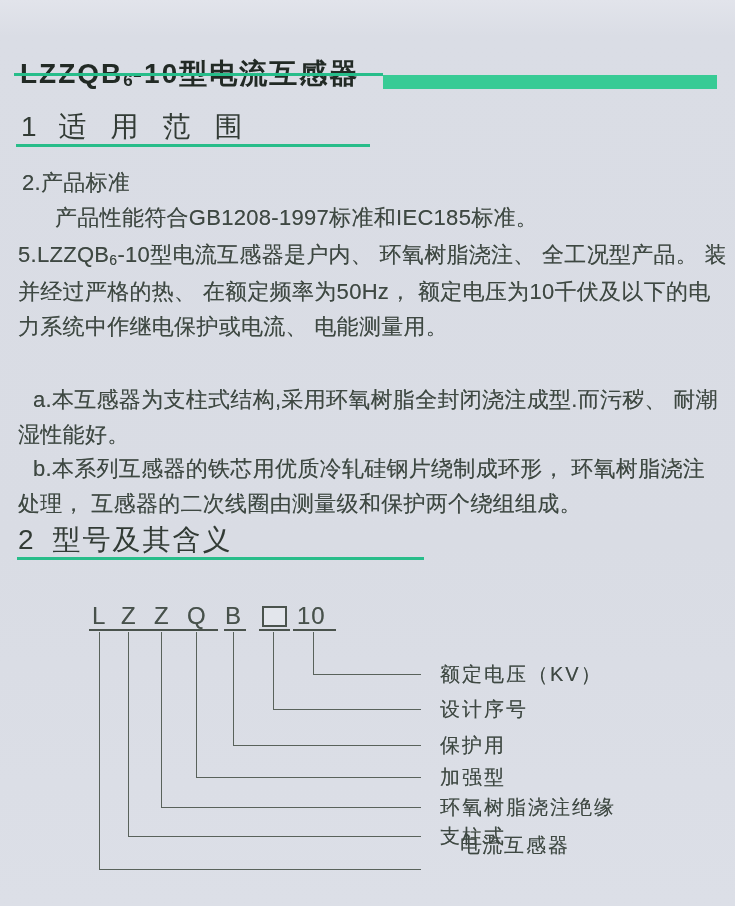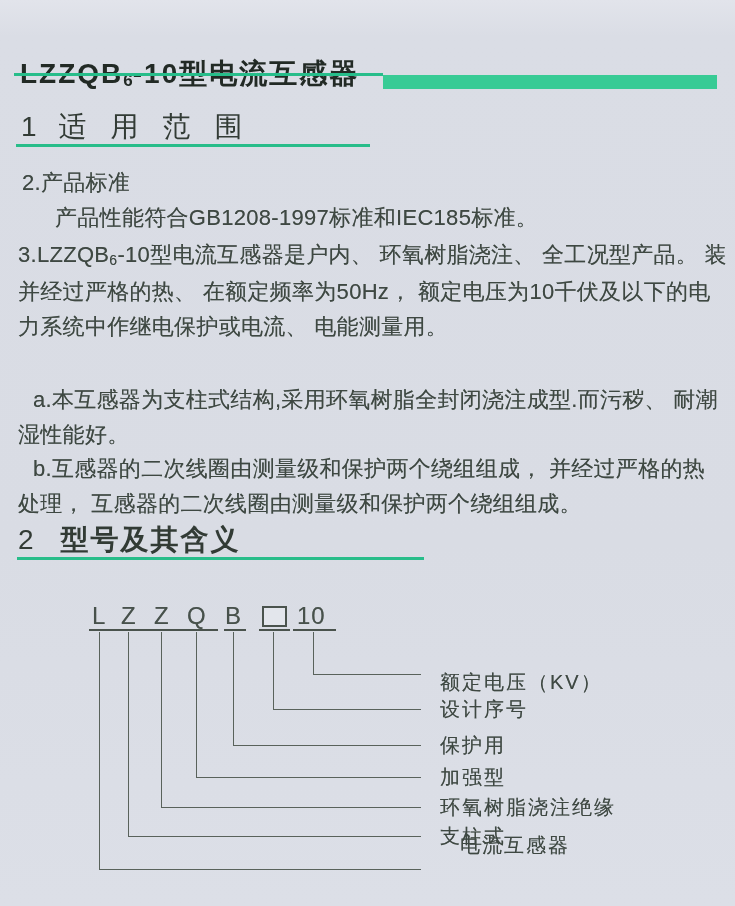--- a/index.html
+++ b/index.html
@@ -55,21 +55,21 @@
   .sec-heading {
     position: absolute;
     font-size: 28px;
     font-weight: 500;
     color: #323b35;
     white-space: nowrap;
   }
   .sec1-heading { left: 21px; top: 108px; }
   .sec2-heading { left: 18px; top: 521px; }
   .sec1-heading .sec-text { margin-left: 22px; letter-spacing: 24px; margin-top: 27px; }
-  .sec2-heading .sec-text { margin-left: 27px; letter-spacing: 2px; font-weight: bold; }
+  .sec2-heading .sec-text { margin-left: 19px; letter-spacing: 2px; }
   .sec-underline {
     position: absolute;
     height: 2.5px;
     background: #28bd8a;
   }
   .sec1-underline { left: 16px; top: 144px; width: 354px; }
   .sec2-underline { left: 17px; top: 557px; width: 407px; }
   
   .bline {
     position: absolute;
@@ -142,21 +142,21 @@
   .c7 { left: 99px;  width: 321px; height: 237px; }
   .lbl {
     position: absolute;
     left: 440px;
     font-size: 20px;
     letter-spacing: 2px;
     color: #3e4842;
     white-space: nowrap;
     text-shadow: 0 0 0.5px rgba(62,72,66,0.5);
   }
-  .lbl1 { top: 661px; margin-top: 8px; }
+  .lbl1 { top: 661px; }
   .lbl2 { top: 696px; font-family: Liberation Serif, serif; }
   .lbl3 { top: 732px; }
   .lbl4 { top: 764px; }
   .lbl5 { top: 794px; }
   .lbl6 { top: 823px; }
   .lbl7 { top: 832px; margin-left: 20px; }
 </style>
 </head>
 <body>
 
@@ -164,26 +164,26 @@
 
   <h1 class="title"><span>LZZQB</span><span class="sub">6</span><span>-10型电流互感器</span></h1>
   <div class="title-underline"></div>
   <div class="accent-bar"></div>
 
   <div class="sec-heading sec1-heading"><span class="sec-num">1</span><span class="sec-text">适用范围</span></div>
   <div class="sec-underline sec1-underline"></div>
 
   <div class="bline l1">2.产品标准</div>
   <div class="bline l2">产品性能符合GB1208-1997标准和IEC185标准。</div>
-  <div class="bline l3"><span>3.LZZQB</span><span class="sub">6</span><span>-10型电流互感器是户内、 环氧树脂浇注、 全工况型产品。 装</span></div>
+  <div class="bline l3"><span>5.LZZQB</span><span class="sub">6</span><span>-10型电流互感器是户内、 环氧树脂浇注、 全工况型产品。 装</span></div>
   <div class="bline l4">并经过严格的热、 在额定频率为50Hz， 额定电压为10千伏及以下的电</div>
   <div class="bline l5">力系统中作继电保护或电流、 电能测量用。</div>
   <div class="bline l7">a.本互感器为支柱式结构,采用环氧树脂全封闭浇注成型.而污秽、 耐潮</div>
   <div class="bline l8">湿性能好。</div>
-  <div class="bline l9">b.互感器的二次线圈由测量级和保护两个绕组组成， 并经过严格的热</div>
+  <div class="bline l9">b.本系列互感器的铁芯用优质冷轧硅钢片绕制成环形， 环氧树脂浇注</div>
   <div class="bline l10">处理， 互感器的二次线圈由测量级和保护两个绕组组成。</div>
 
   <div class="sec-heading sec2-heading"><span class="sec-num">2</span><span class="sec-text">型号及其含义</span></div>
   <div class="sec-underline sec2-underline"></div>
 
   <div class="ltr ltr-L">L</div>
   <div class="ltr ltr-Z1">Z</div>
   <div class="ltr ltr-Z2">Z</div>
   <div class="ltr ltr-Q">Q</div>
   <div class="ltr ltr-B">B</div>

